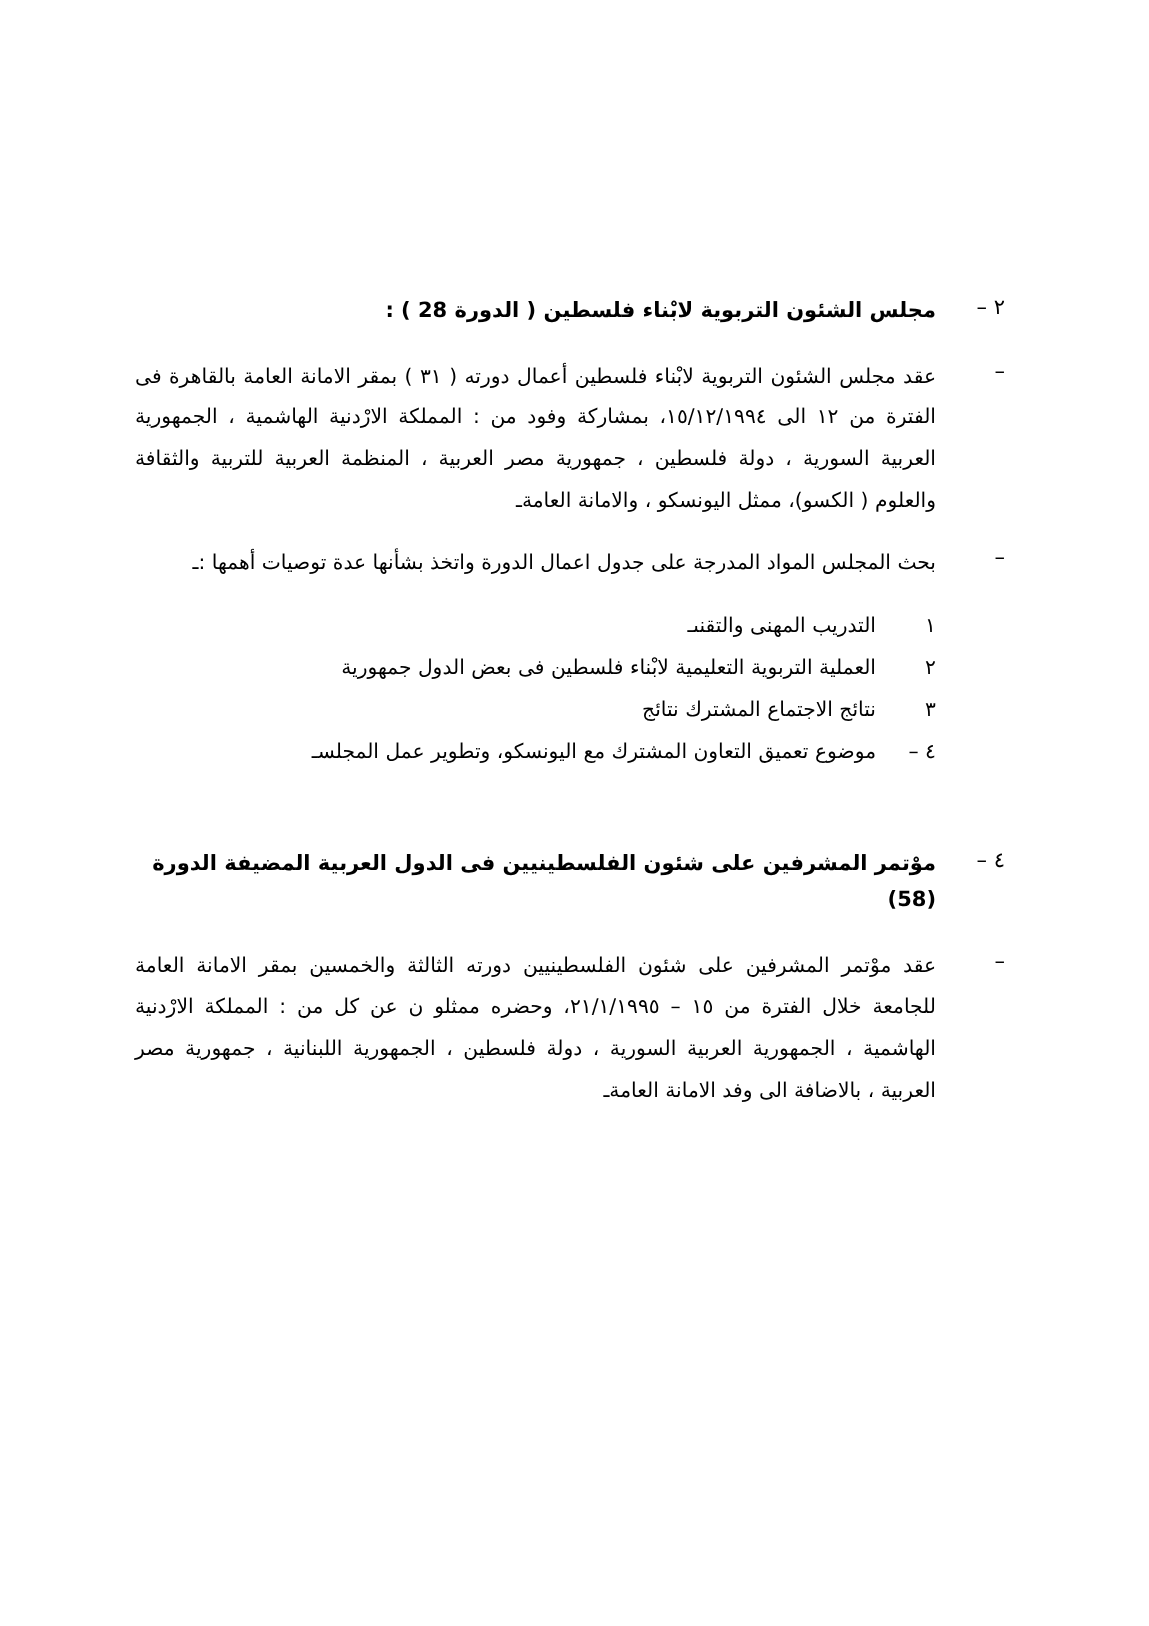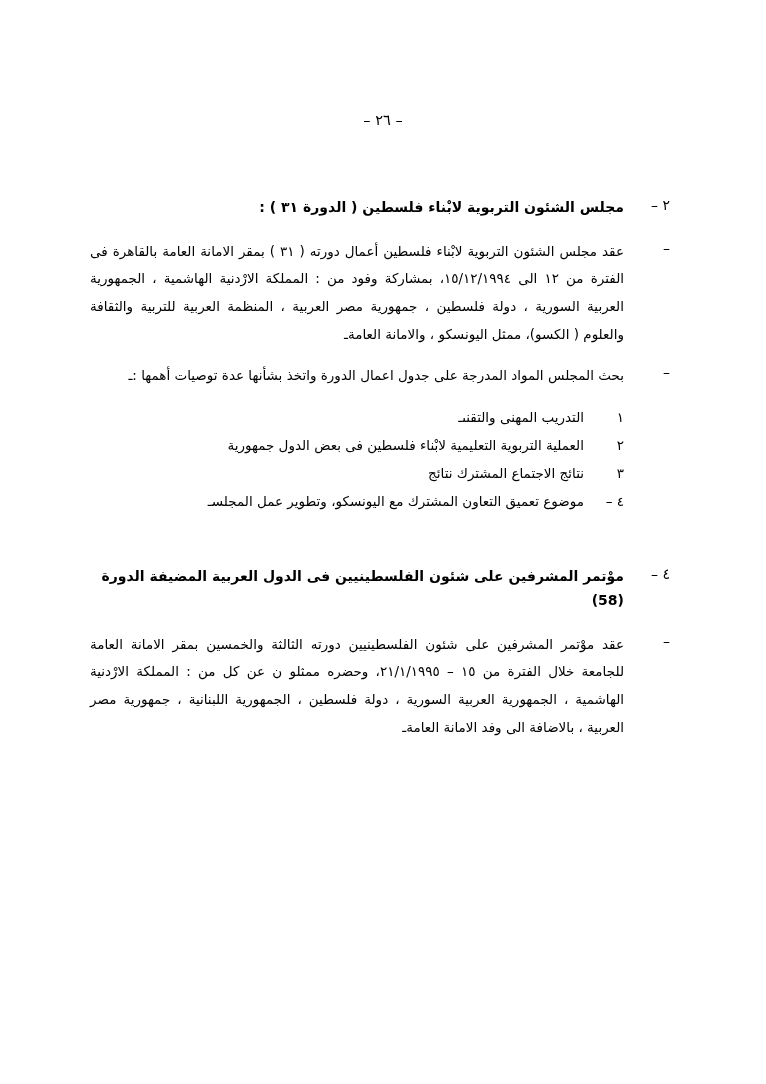--- a/index.html
+++ b/index.html
@@ -129,27 +129,26 @@
     width: 36px;
   }
 
   .gap-lg { height: 40px; }
 </style>
 </head>
 <body>
 
 <div class="page">
 
-  <div class="page-number">– ٢٦ –</div>
 
   <div class="content">
 
     <div class="section">
       <div class="sec-marker">٢ –</div>
-      <div class="sec-title">مجلس الشئون التربوية لابْناء فلسطين ( الدورة ٣١ ) :</div>
+      <div class="sec-title">مجلس الشئون التربوية لابْناء فلسطين ( الدورة 28 ) :</div>
     </div>
 
     <div class="para">
       <div class="para-marker">–</div>
       <div class="para-text">عقد مجلس الشئون التربوية لابْناء فلسطين أعمال دورته ( ٣١ ) بمقر الامانة العامة بالقاهرة فى الفترة من ١٢ الى ١٥/١٢/١٩٩٤، بمشاركة وفود من : المملكة الارْدنية الهاشمية ، الجمهورية العربية السورية ، دولة فلسطين ، جمهورية مصر العربية ، المنظمة العربية للتربية والثقافة والعلوم ( الكسو)، ممثل اليونسكو ، والامانة العامةـ</div>
     </div>
 
     <div class="para">
       <div class="para-marker">–</div>
       <div class="para-text">بحث المجلس المواد المدرجة على جدول اعمال الدورة واتخذ بشأنها عدة توصيات أهمها :ـ</div>

